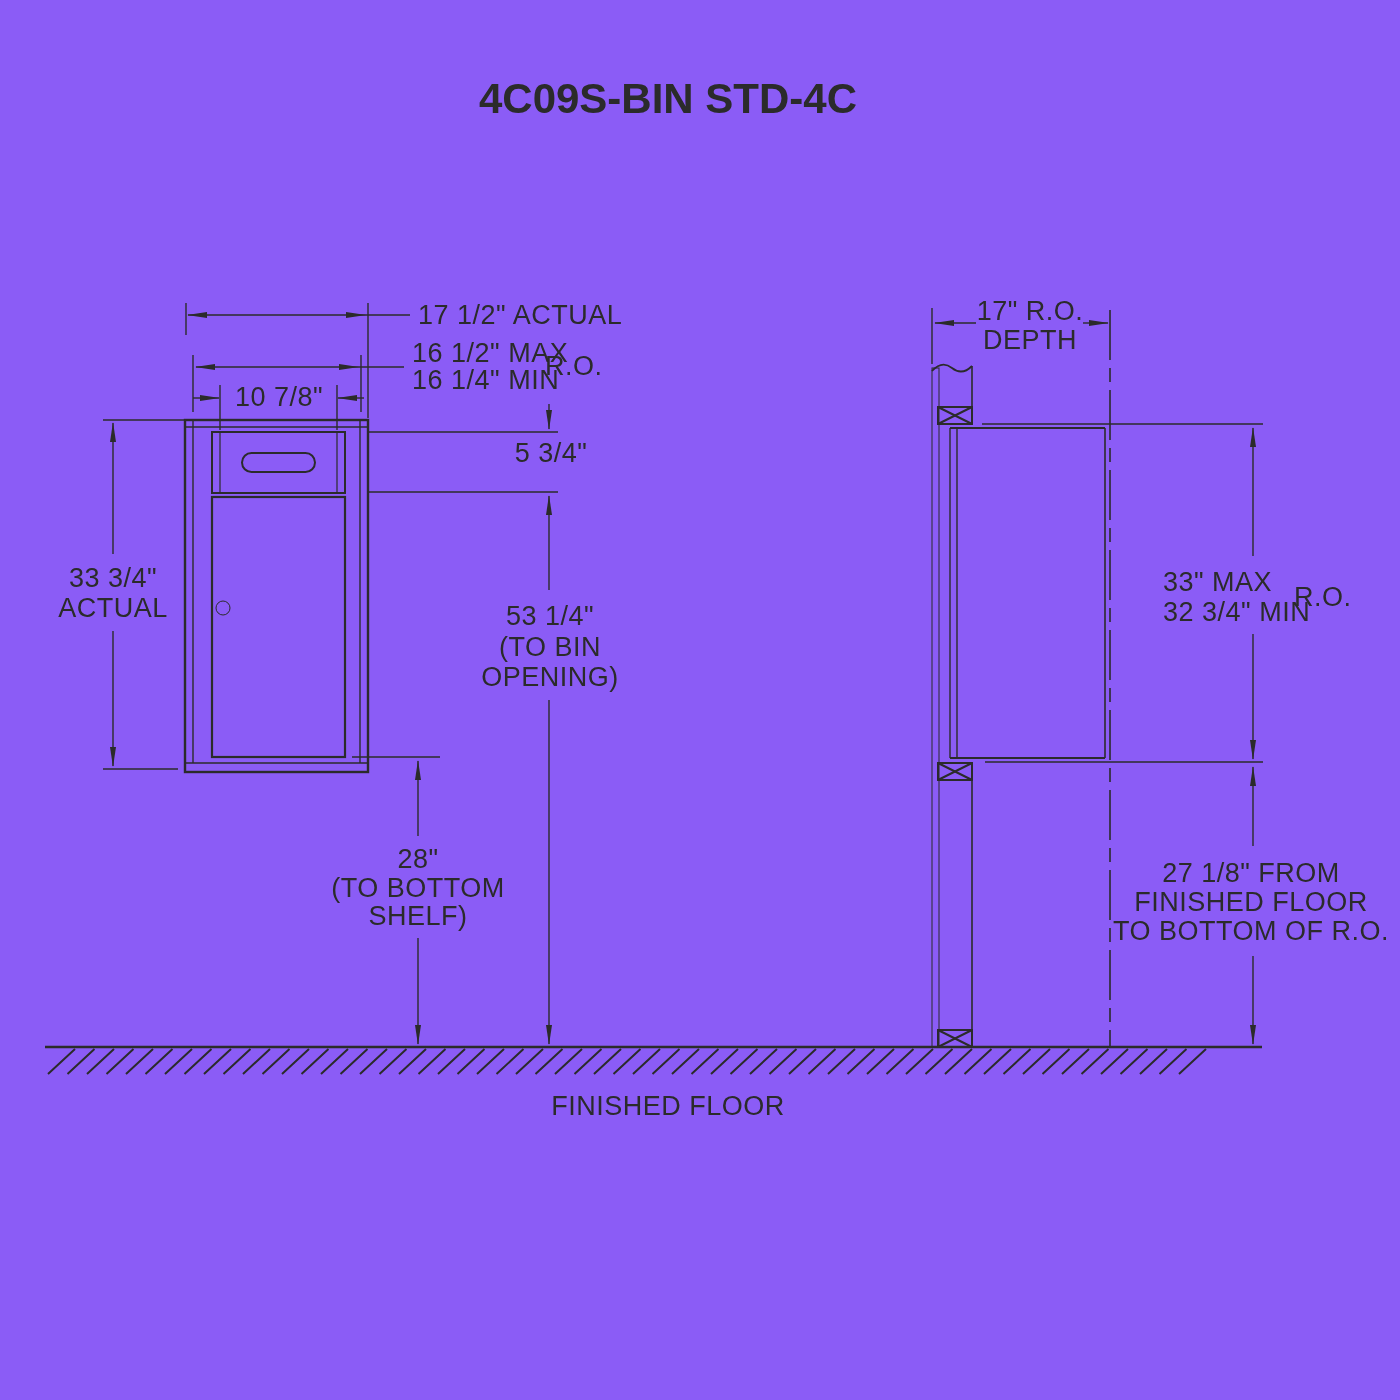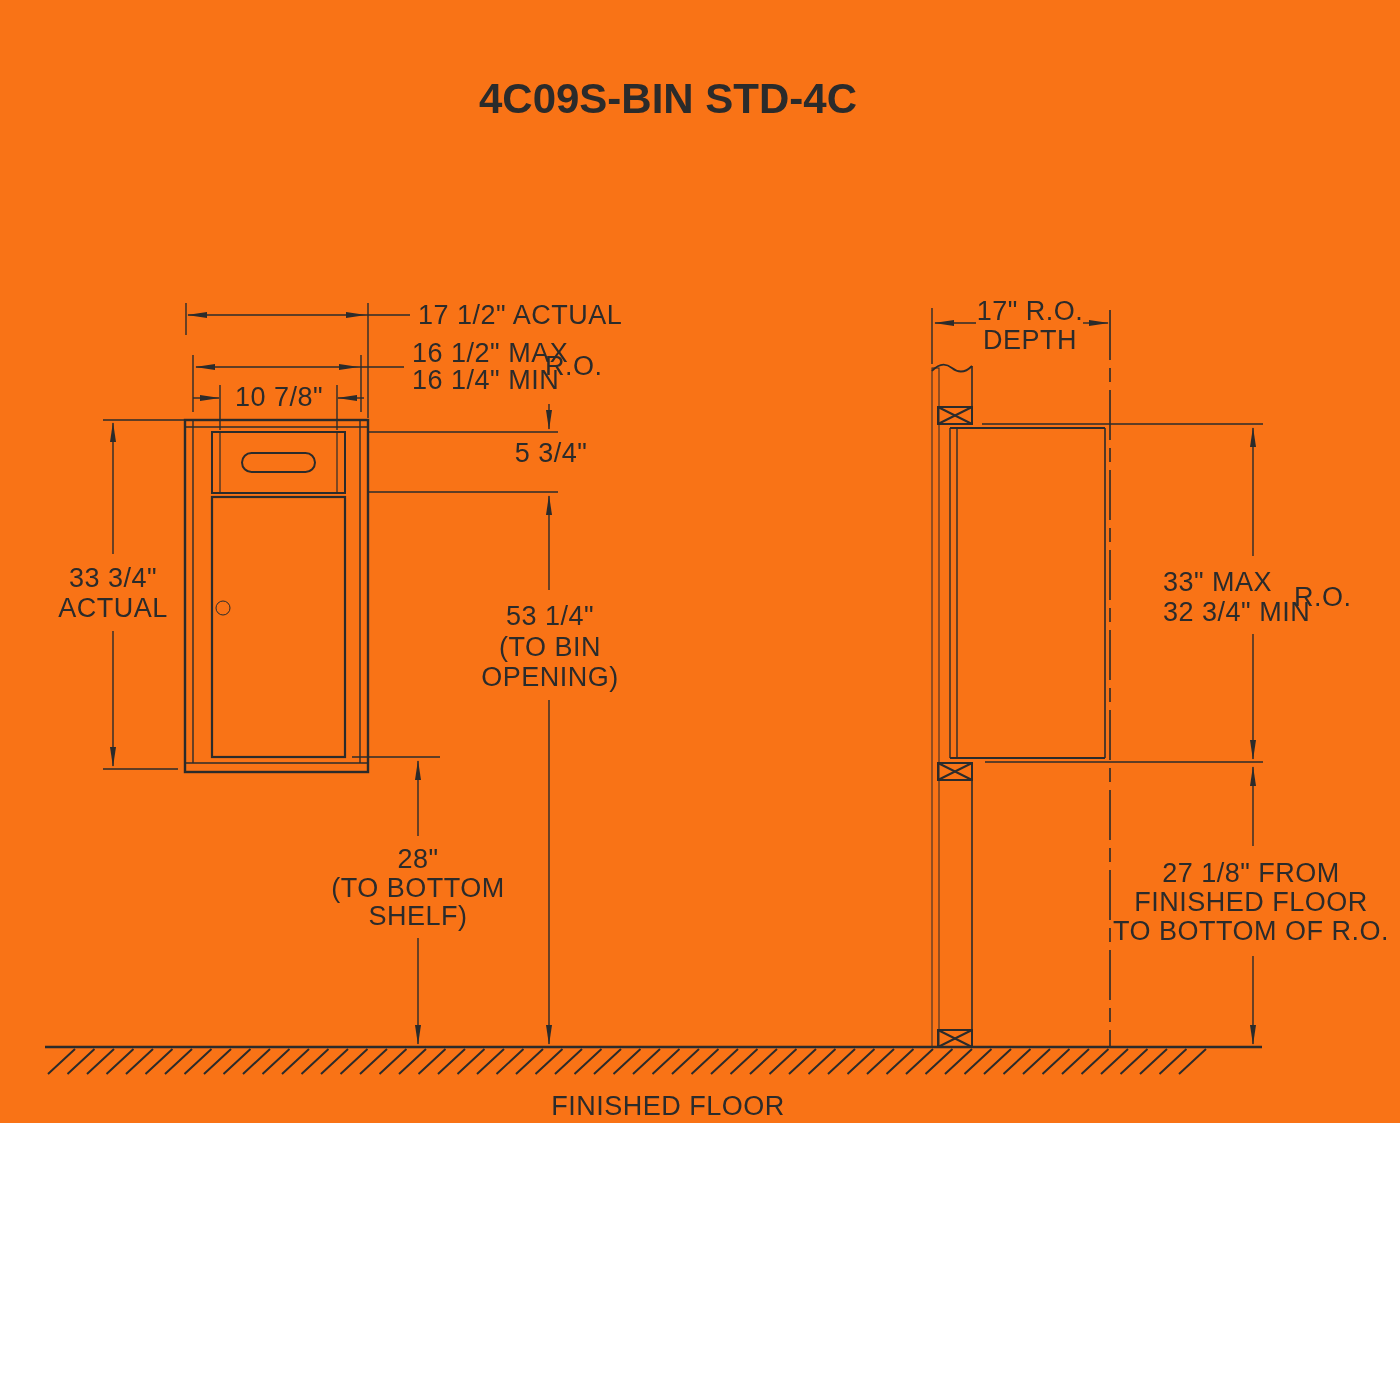--- a/index.html
+++ b/index.html
@@ -1,16 +1,16 @@
 <!DOCTYPE html>
 <html><head>
 <meta charset="utf-8">
 <style>
   html,body{margin:0;padding:0;background:#ffffff;}
-  .sheet{position:relative;width:1400px;height:1123px;background:#f97316;overflow:hidden;text-align:center;}
+  .sheet{position:relative;width:1400px;height:1400px;background:#8b5cf6;overflow:hidden;text-align:center;}
   svg{display:block;}
   svg text{font-family:"Liberation Sans", sans-serif;fill:#2b2b2b;letter-spacing:0.5px;}
   .title{font-size:42px;font-weight:bold;letter-spacing:0px;}
   .dim{font-size:27px;}
   .lines *{stroke:#2b2b2b;fill:none;}
 </style>
 </head>
 <body>
 
 <div class="sheet">

